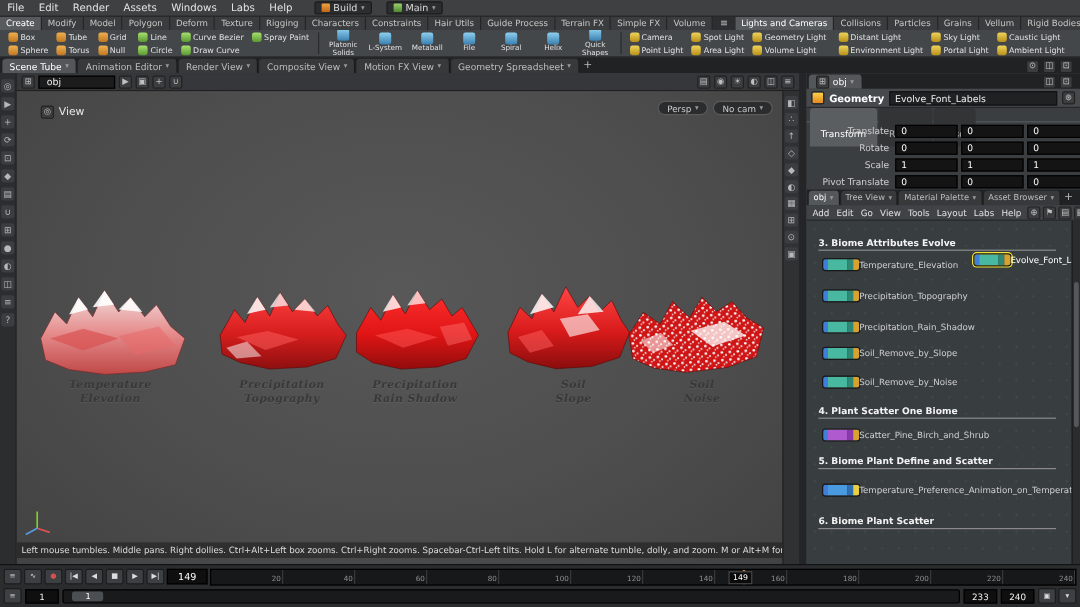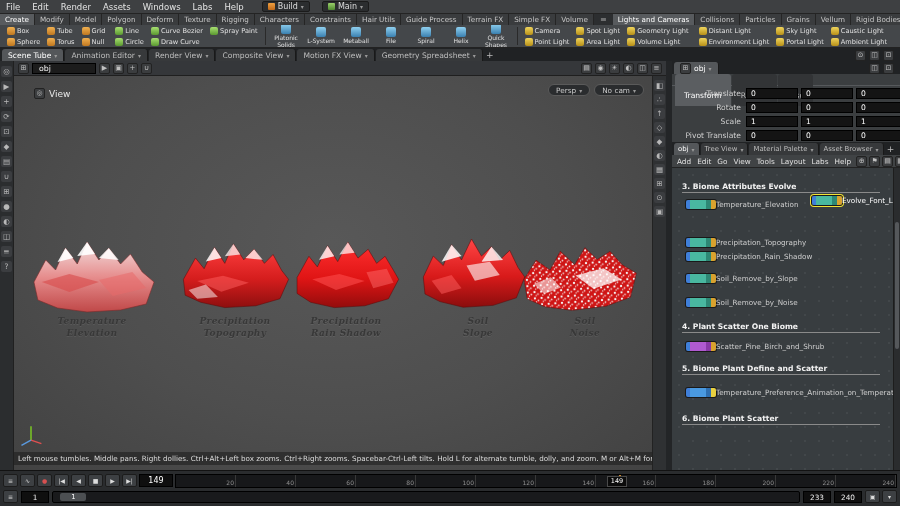--- a/index.html
+++ b/index.html
@@ -540,20 +540,26 @@
         <span>obj</span>
         <span class="dd-arrow">▾</span>
       </span>
       <div class="pane-icons">
 
       <span class="sm-ic">◫</span>
           <span class="sm-ic">⊡</span>
         </div>
     </div>
 
+    <div class="param-header">
+      <span class="ph-ic"></span>
+      <span class="ph-type">Geometry</span>
+      <span class="ph-name">Evolve_Font_Labels</span>
+      <span class="sm-ic">⊛</span>
+    </div>
 
     <div class="param-tabs">
 
     <span class="ktab active">Transform</span>
         <span class="ktab">Render</span>
         <span class="ktab">Misc</span>
       </div>
 
 
     <div>
@@ -654,21 +660,21 @@
           <div class="net-node selected" style="position: absolute; left: 140px; top: 28px;">
             <span class="npill">
               <span class="s1"></span>
               <span class="s2"></span>
               <span class="s3"></span>
               <span class="s4"></span>
             </span>
             <span class="nlabel">Evolve_Font_Labels</span>
           </div>
 
-          <div class="net-node teal" style="position: absolute; left: 14px; top: 58px; margin-top: 12px;">
+          <div class="net-node teal" style="position: absolute; left: 14px; top: 58px;">
             <span class="npill">
               <span class="s1"></span>
               <span class="s2"></span>
               <span class="s3"></span>
               <span class="s4"></span>
             </span>
             <span class="nlabel">Precipitation_Topography</span>
           </div>
 
           <div class="net-node teal" style="position: absolute; left: 14px; top: 84px;">

